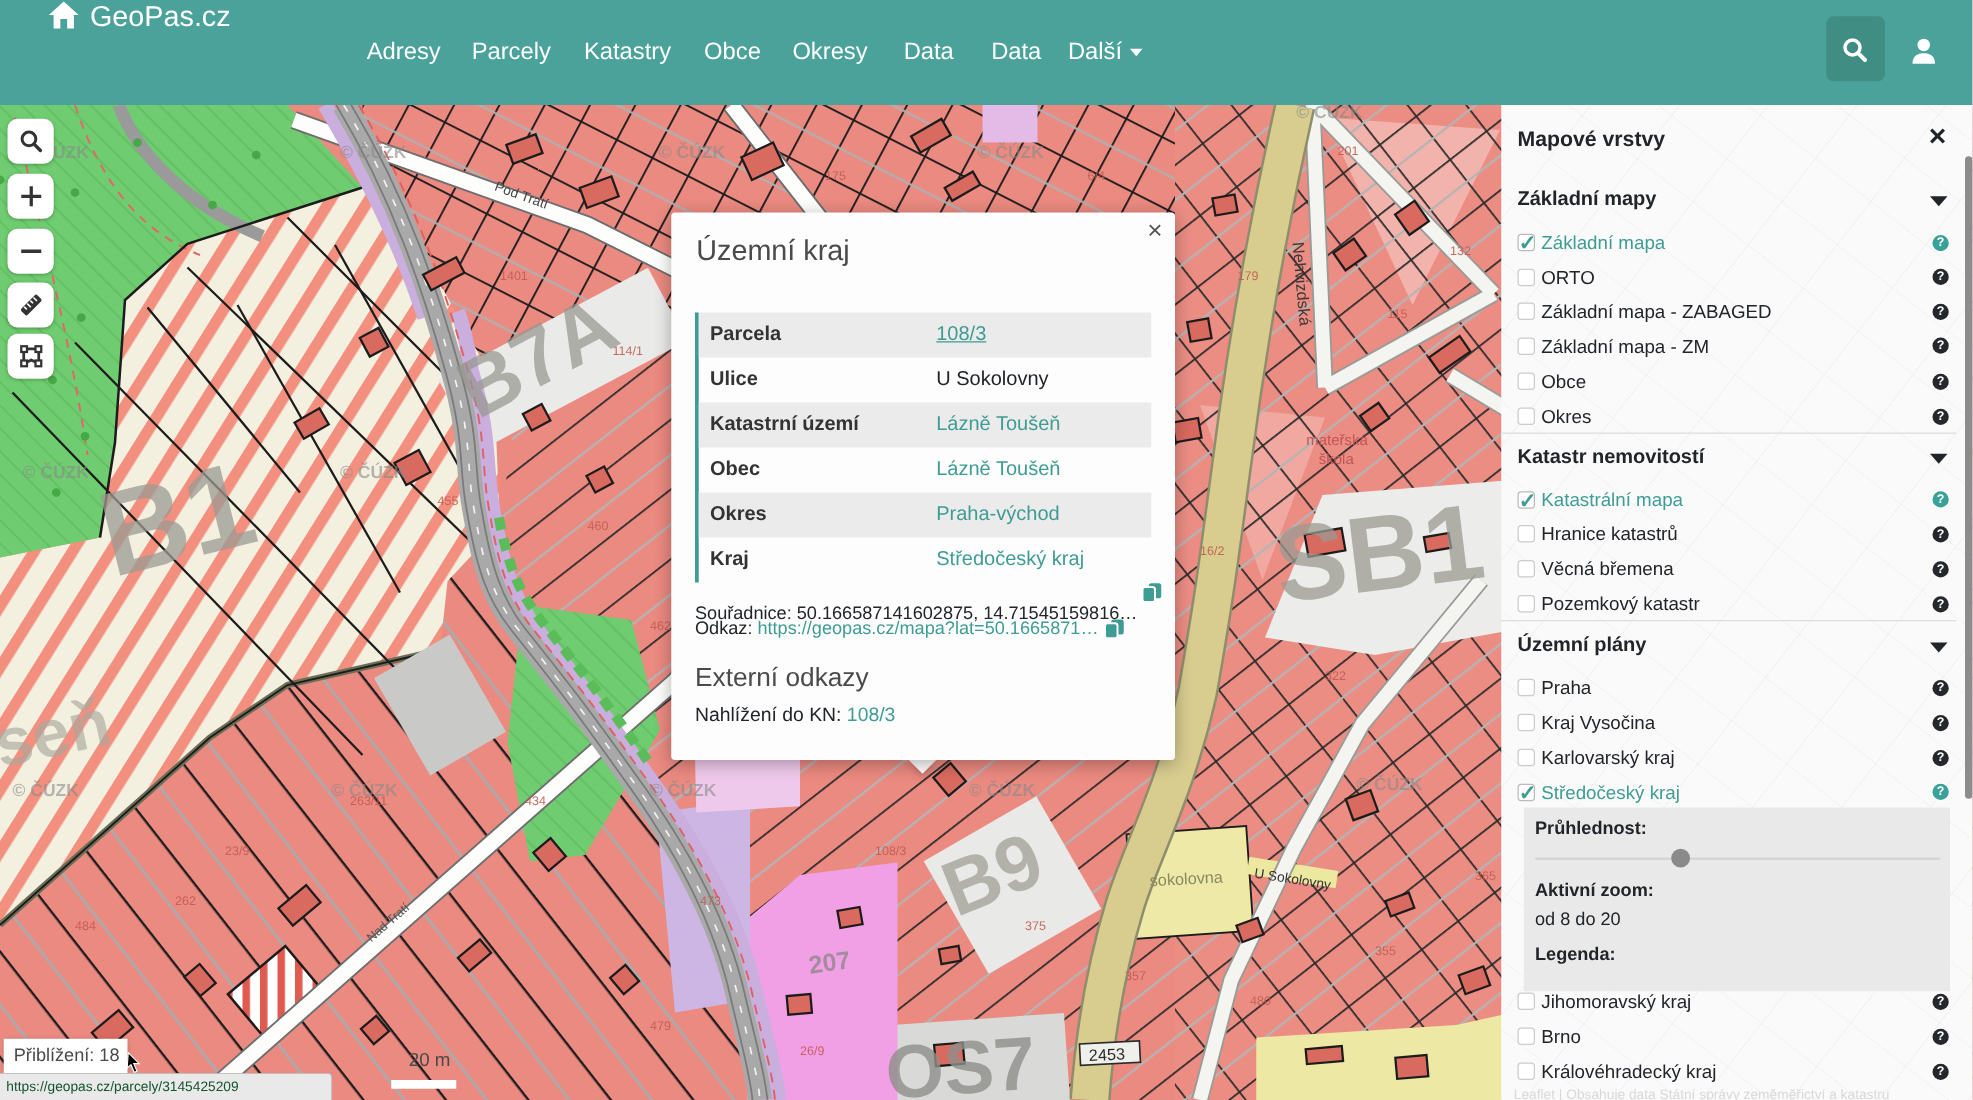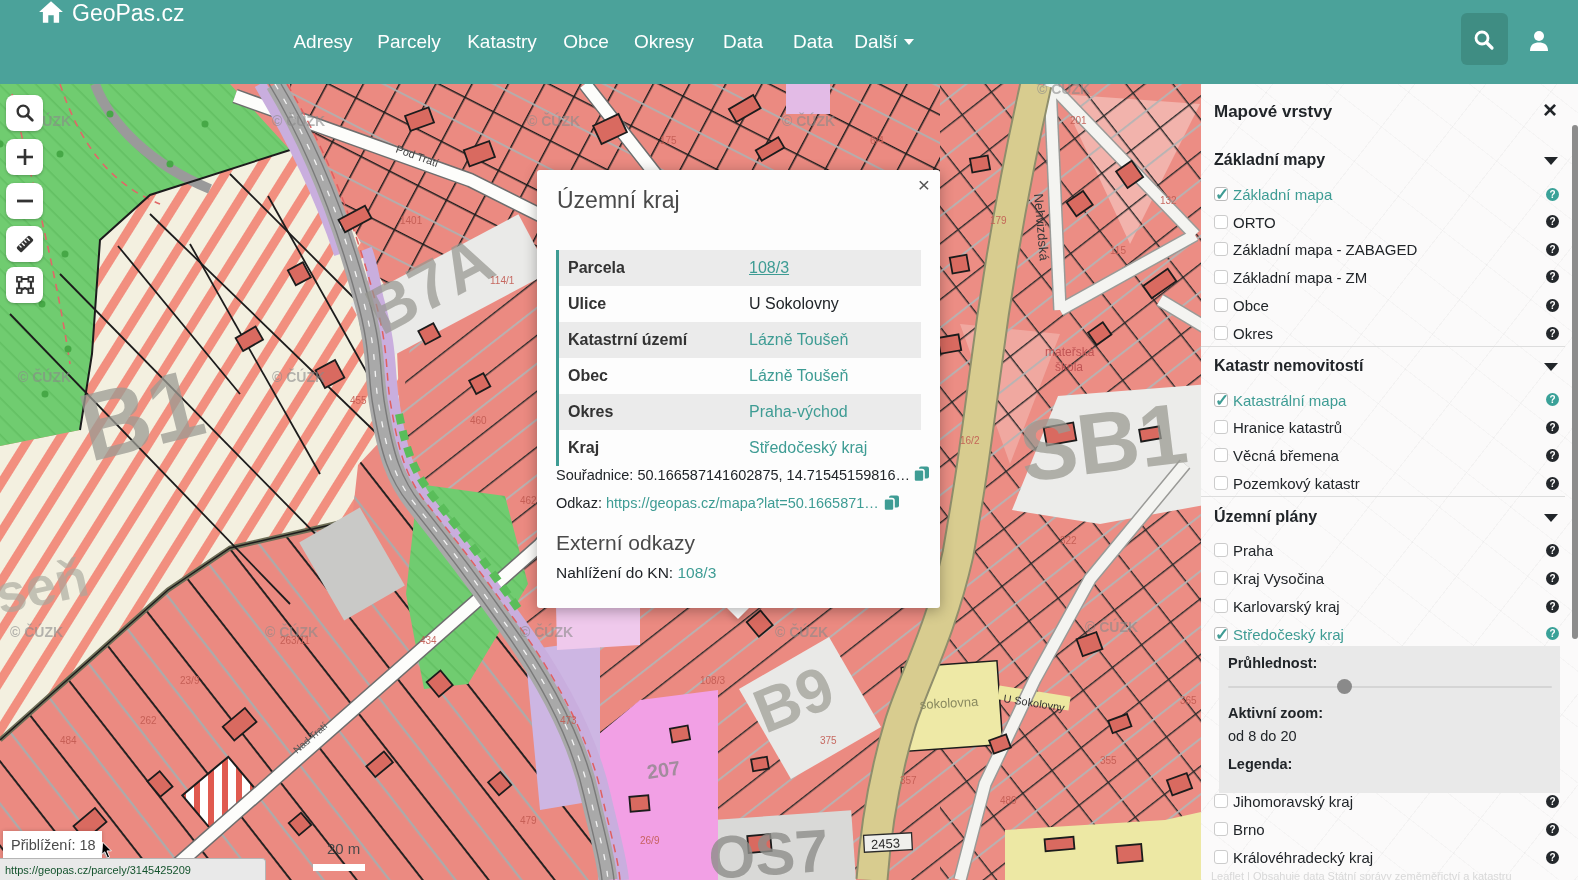--- a/index.html
+++ b/index.html
@@ -454,21 +454,21 @@
         </div>
       <div class="row odd">
           <span class="lab">Okres</span>
           <span class="val"><a class="tl">Praha-východ</a></span>
         </div>
       <div class="row">
           <span class="lab">Kraj</span>
           <span class="val"><a class="tl">Středočeský kraj</a></span>
         </div>
     </div>
-    <div class="line" style="top:297px">Souřadnice: 50.166587141602875, 14.71545159816…</div>
+    <div class="line" style="top:313px">Souřadnice: 50.166587141602875, 14.71545159816…</div>
     <div class="line" style="top:325px">Odkaz: <a class="tl">https://geopas.cz/mapa?lat=50.1665871…</a></div>
     <div class="h2" style="top:361px">Externí odkazy</div>
     <div class="line" style="top:394px;font-size:15.5px">Nahlížení do KN: <a class="tl">108/3</a></div>
     <svg style="position:absolute;left:376px;top:296px" width="17" height="17" viewBox="0 0 17 17">
         <rect x="6" y="0.5" width="10" height="12" rx="2" fill="#3e9c94"></rect>
         <rect x="1" y="3.6" width="10" height="12" rx="2" fill="#3e9c94" stroke="#fdfdfd" stroke-width="1.6"></rect>
       </svg>
     <svg style="position:absolute;left:346px;top:325px" width="17" height="17" viewBox="0 0 17 17">
         <rect x="6" y="0.5" width="10" height="12" rx="2" fill="#3e9c94"></rect>
         <rect x="1" y="3.6" width="10" height="12" rx="2" fill="#3e9c94" stroke="#fdfdfd" stroke-width="1.6"></rect>

